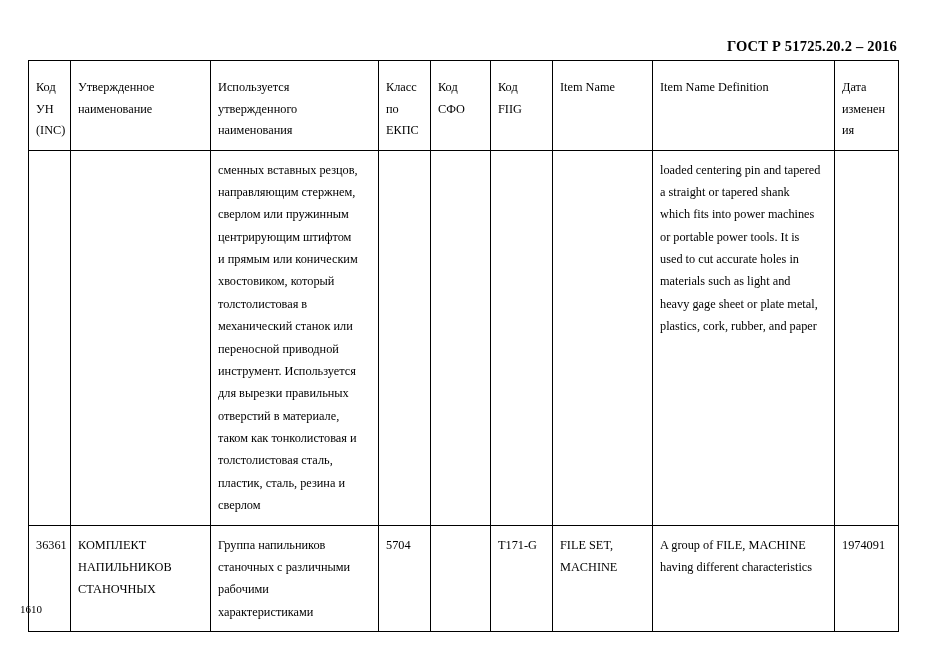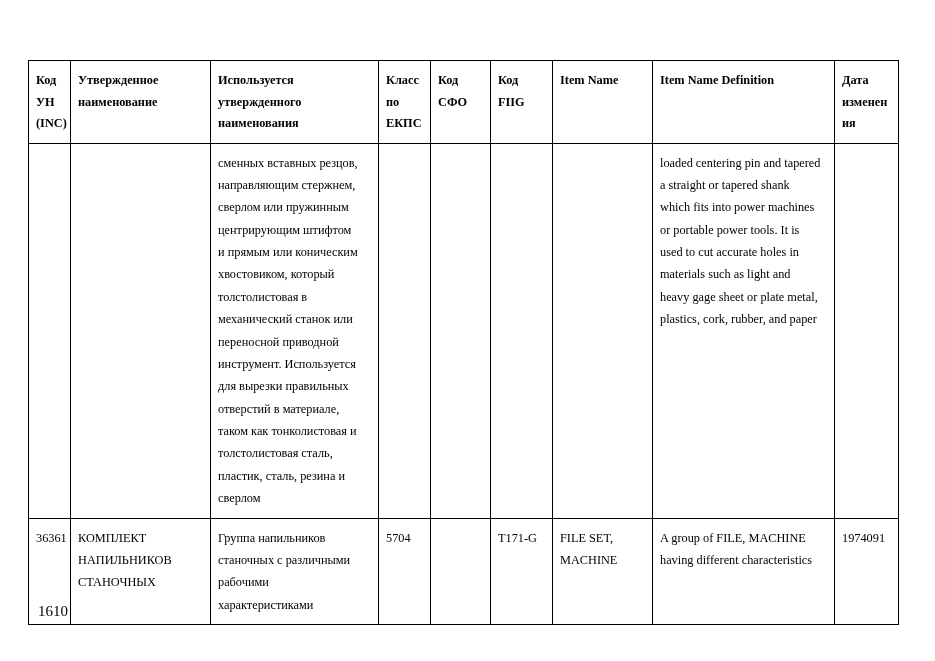--- a/index.html
+++ b/index.html
@@ -41,51 +41,52 @@
   }
   table.doc-table td, table.doc-table th {
     border: 1px solid #000000;
     vertical-align: top;
     padding: 8px 6px 8px 7px;
     line-height: 1.82;
     font-weight: normal;
     text-align: left;
   }
   table.doc-table thead td {
-    font-weight: bold;
+    font-weight: normal;
     line-height: 1.75;
-    padding-top: 9px;
+    padding-top: 16px;
   }
   .c0 { width: 42px; }
   .c1 { width: 140px; }
   .c2 { width: 168px; }
   .c3 { width: 52px; }
   .c4 { width: 60px; }
   .c5 { width: 62px; }
   .c6 { width: 100px; }
   .c7 { width: 182px; }
   .c8 { width: 64px; }
 
   .cell-line {
     display: block;
     white-space: nowrap;
   }
   .page-number {
     position: absolute;
-    left: 38px;
+    left: 20px;
     top: 603px;
-    font-size: 15px;
+    font-size: 11px;
     font-family: "Liberation Serif", serif;
   }
 </style>
 </head>
 <body>
 
 <div class="page">
 
+  <div class="header">ГОСТ Р 51725.20.2 – 2016</div>
 
   <table class="doc-table">
     <colgroup>
       <col class="c0">
         <col class="c1">
         <col class="c2">
         <col class="c3">
         <col class="c4">
       <col class="c5">
         <col class="c6">

